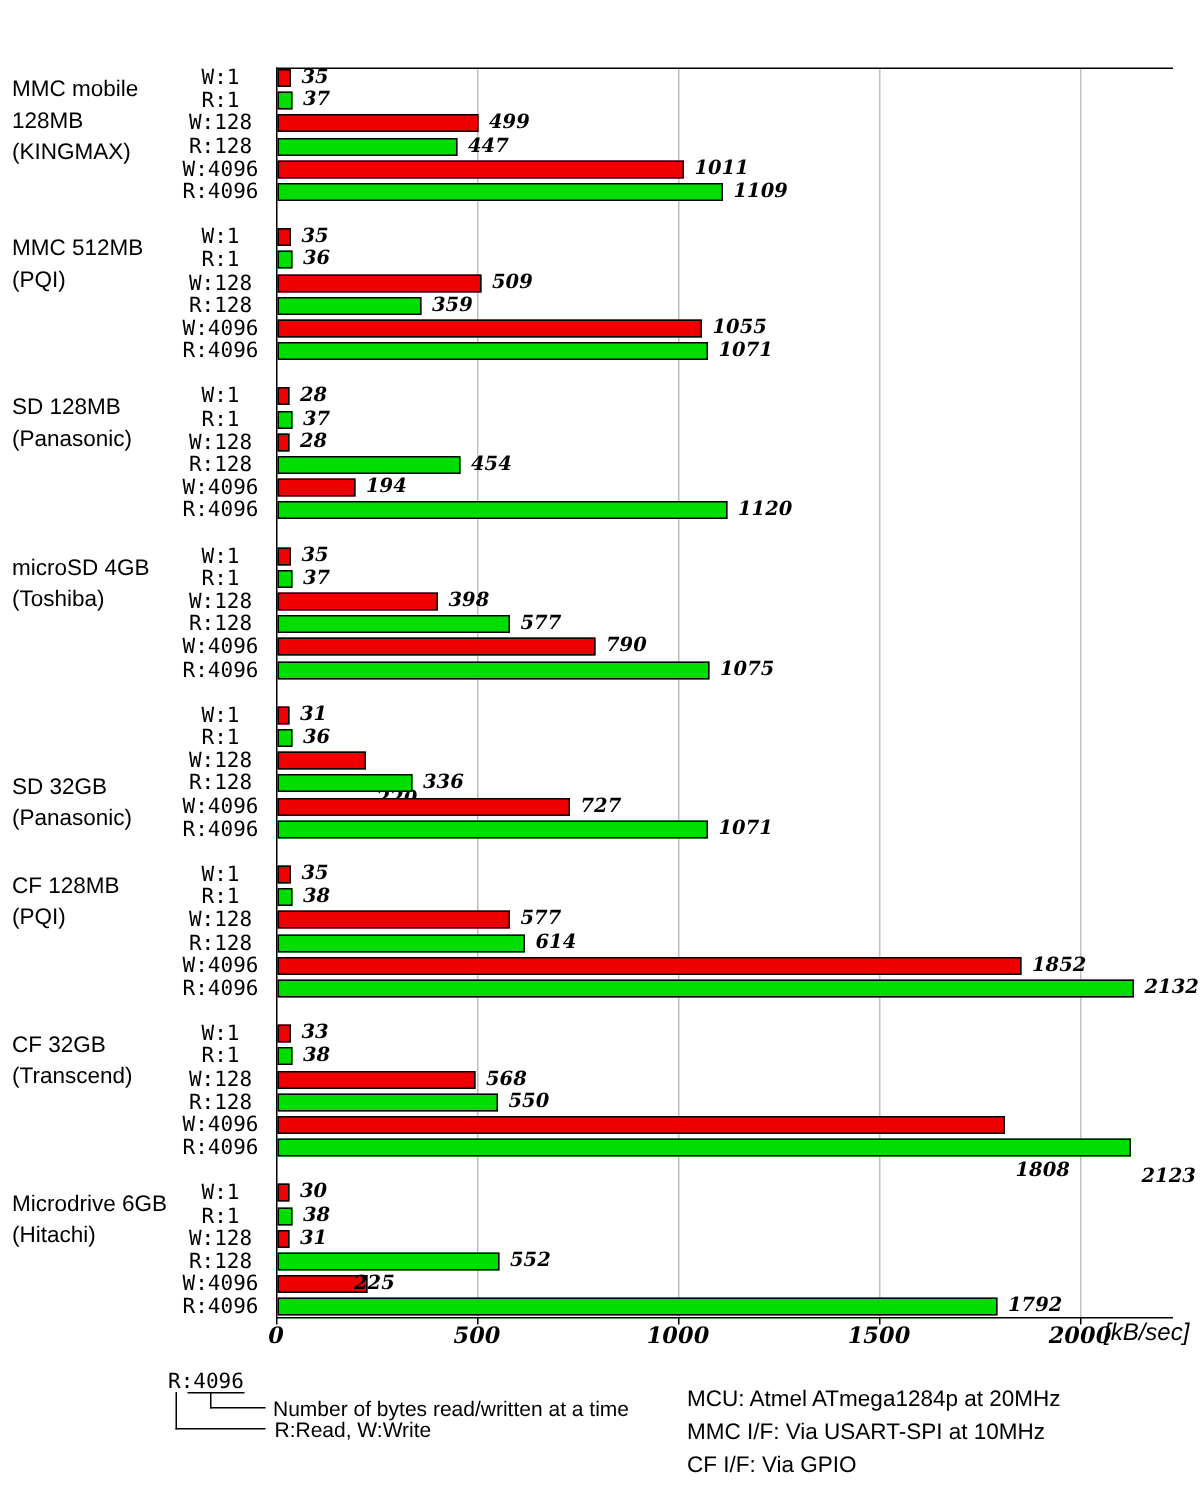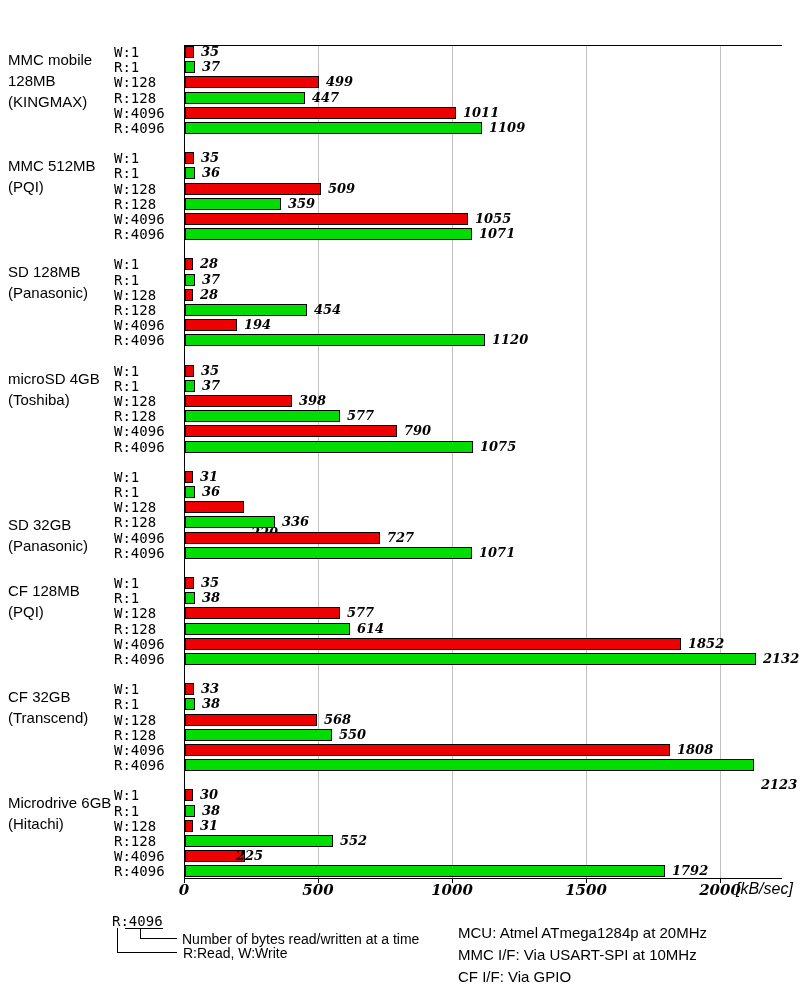--- a/index.html
+++ b/index.html
@@ -1,21 +1,21 @@
 <!DOCTYPE html>
 <html><head>
 <meta charset="utf-8">
 <style>
   html,body{margin:0;padding:0;background:#fff;}
   #canvas{position:relative;width:800px;height:1003px;background:#fff;overflow:hidden;
           font-family:"Liberation Sans",sans-serif;color:#000;}
   #chart-title{position:absolute;left:0;top:6px;width:760px;text-align:center;
                font-size:27px;font-weight:400;letter-spacing:1px;}
   .device-label{position:absolute;left:8px;font-size:15px;line-height:21px;white-space:pre;}
-  .row-label{position:absolute;width:66px;text-align:left;
+  .row-label{position:absolute;width:66px;text-align:center;
              font-family:"DejaVu Sans Mono",monospace;font-size:14px;line-height:15px;white-space:pre;}
   .bar{position:absolute;height:10px;border:1px solid #000;}
   .val-label{position:absolute;font-family:"DejaVu Serif",serif;font-style:italic;font-weight:700;
              font-size:13px;line-height:14px;white-space:pre;}
   .tick-label{position:absolute;width:60px;text-align:center;font-family:"DejaVu Serif",serif;
               font-style:italic;font-weight:700;font-size:15px;}
   .axis-line{position:absolute;background:#000;}
   .gridline{position:absolute;width:1px;}
   #unit-label{position:absolute;left:736px;top:880px;font-size:16px;font-style:italic;white-space:pre;}
   .legend-line{position:absolute;background:#000;}
@@ -169,21 +169,21 @@
       <div class="bar" style="left: 185px; top: 698px; width: 8px; background: rgb(0, 221, 0);"></div>
       <div class="val-label" style="left: 202px; top: 697px;">38</div>
       <div class="row-label" style="left: 114px; top: 713px;">W:128</div>
       <div class="bar" style="left: 185px; top: 714px; width: 130px; background: rgb(238, 0, 0);"></div>
       <div class="val-label" style="left: 324px; top: 713px;">568</div>
       <div class="row-label" style="left: 114px; top: 728px;">R:128</div>
       <div class="bar" style="left: 185px; top: 729px; width: 145px; background: rgb(0, 221, 0);"></div>
       <div class="val-label" style="left: 339px; top: 728px;">550</div>
       <div class="row-label" style="left: 114px; top: 743px;">W:4096</div>
       <div class="bar" style="left: 185px; top: 744px; width: 483px; background: rgb(238, 0, 0);"></div>
-      <div class="val-label" style="left: 677px; top: 743px;">1808</div>
+      <div class="val-label" style="left: 677px; top: 774px;">1808</div>
       <div class="row-label" style="left: 114px; top: 758px;">R:4096</div>
       <div class="bar" style="left: 185px; top: 759px; width: 567px; background: rgb(0, 221, 0);"></div>
       <div class="val-label" style="left: 761px; top: 758px; margin-top: 20px;">2123</div>
       <div class="device-label" style="top: 792.4px;"><div>Microdrive 6GB</div><div>(Hitachi)</div></div>
       <div class="row-label" style="left: 114px; top: 788px;">W:1</div>
       <div class="bar" style="left: 185px; top: 789px; width: 6px; background: rgb(238, 0, 0);"></div>
       <div class="val-label" style="left: 200px; top: 788px;">30</div>
       <div class="row-label" style="left: 114px; top: 804px;">R:1</div>
       <div class="bar" style="left: 185px; top: 805px; width: 8px; background: rgb(0, 221, 0);"></div>
       <div class="val-label" style="left: 202px; top: 804px;">38</div>

